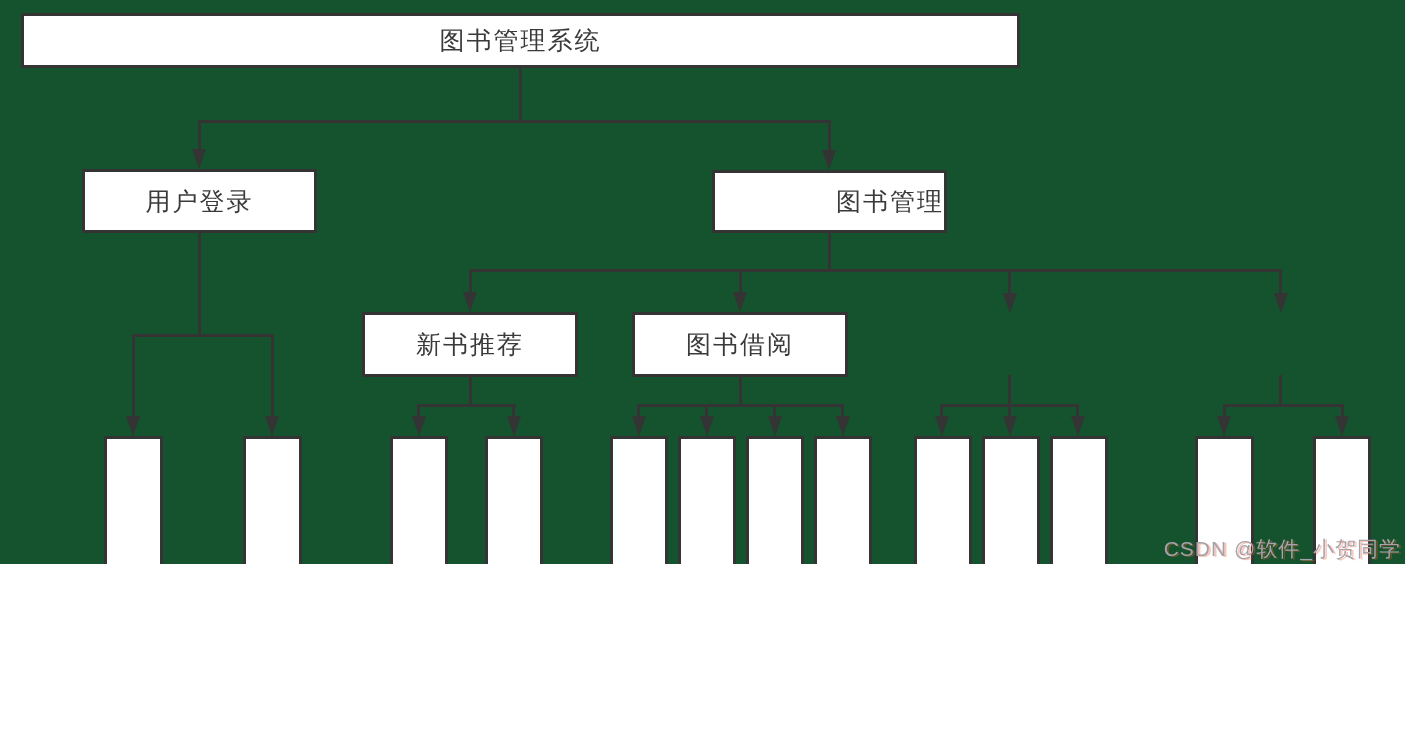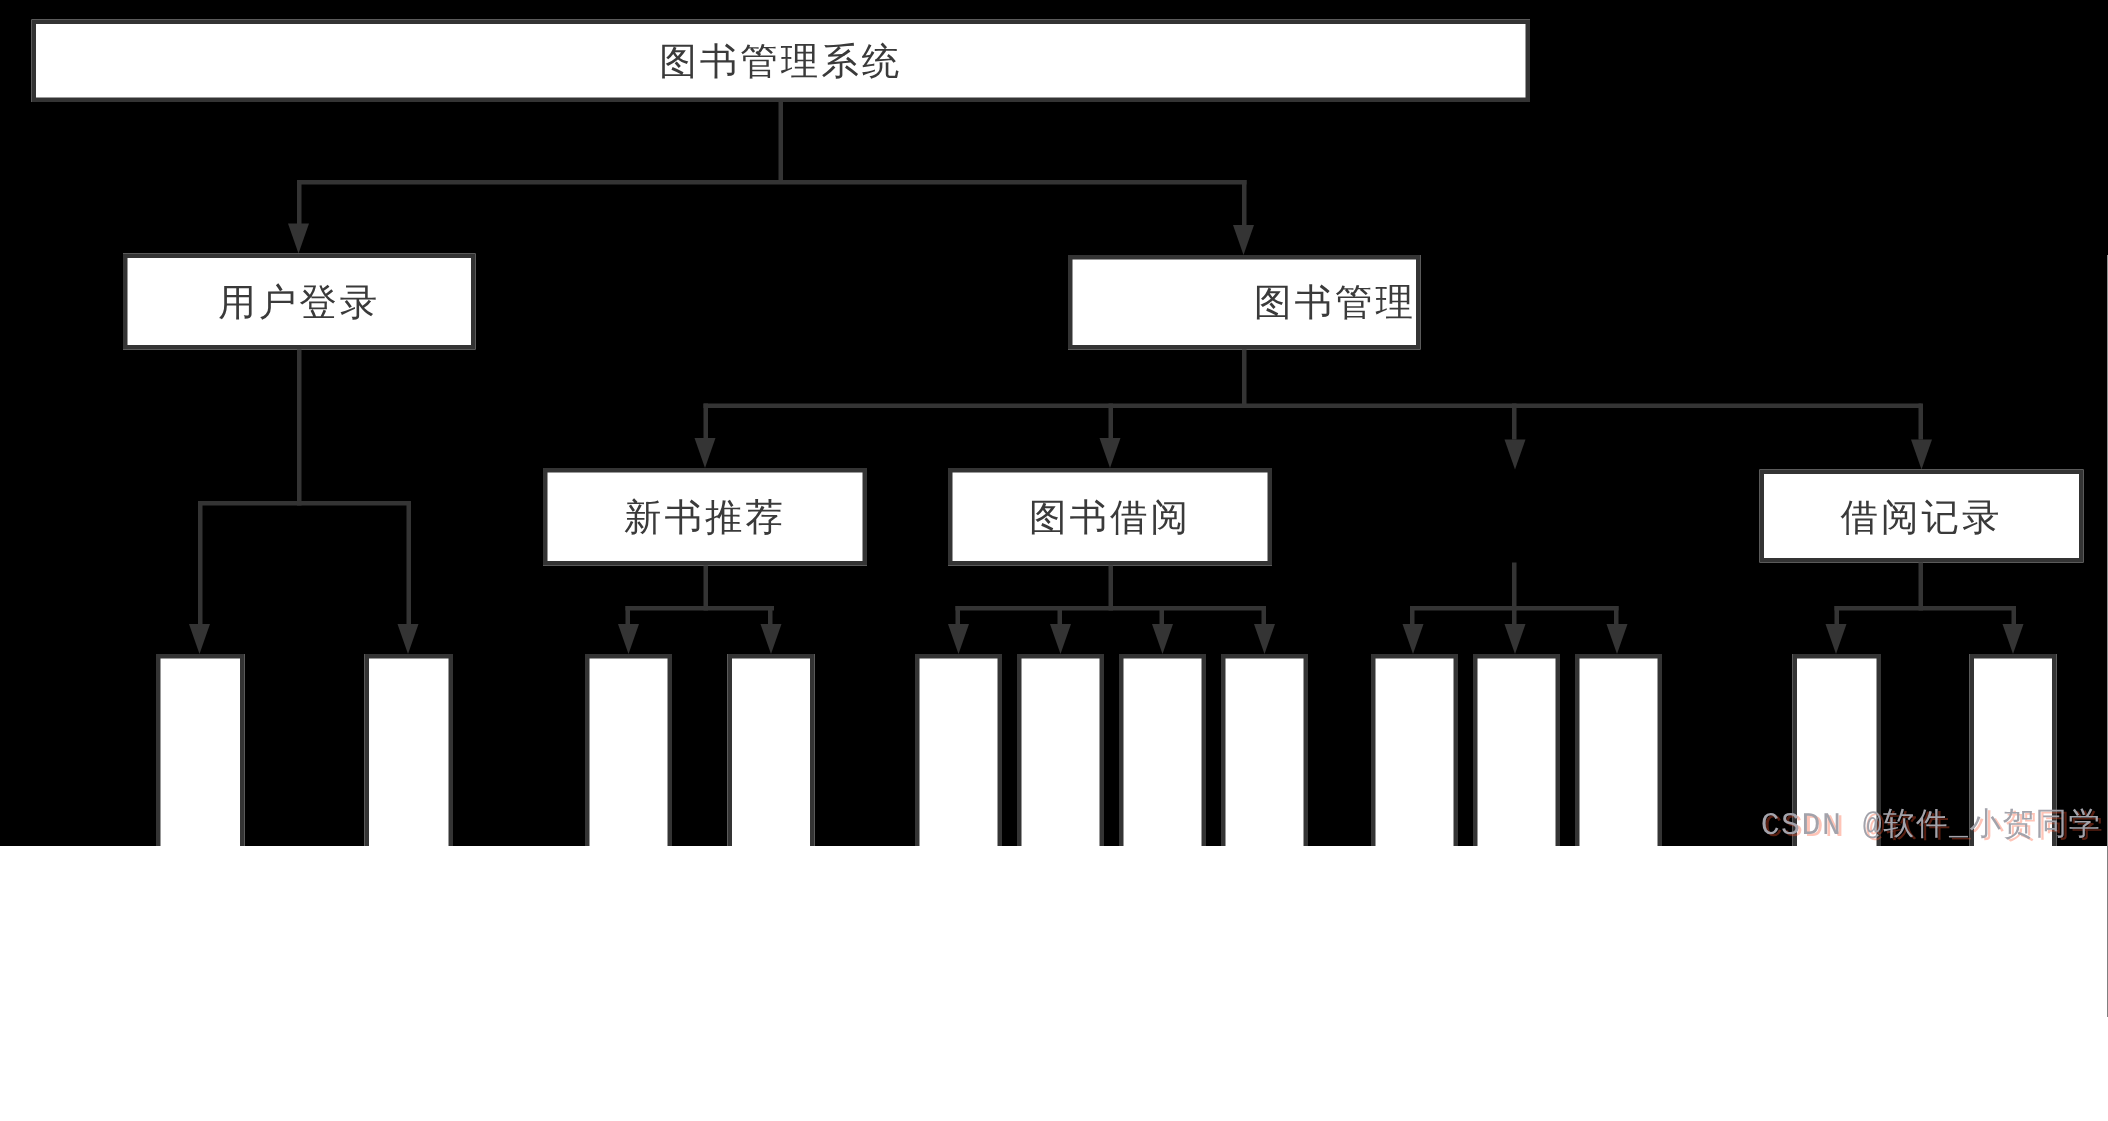--- a/index.html
+++ b/index.html
@@ -1,18 +1,18 @@
 <!DOCTYPE html>
 <html><head>
 <meta charset="utf-8">
 <style>
   html,body{margin:0;padding:0;background:#fff;}
   .canvas{
-    position:relative;width:1405px;height:564px;background:#000000;
-    font-family:Liberation Mono, monospace;color:#3a3a3a;overflow:hidden;
+    position:relative;width:1405px;height:564px;background:#14532d;
+    font-family:Liberation Sans, sans-serif;color:#3a3a3a;overflow:hidden;
   }
   .box{
     position:absolute;box-sizing:border-box;border:3px solid #343434;background:#ffffff;
     display:flex;align-items:center;justify-content:center;
   }
   .lbl{font-size:25px;letter-spacing:2px;color:#3a3a3a;white-space:nowrap;}
   .vbox{
     position:absolute;box-sizing:border-box;border:3px solid #343434;background:#ffffff;
     top:436px;height:300px;display:flex;align-items:center;justify-content:center;
   }
@@ -73,23 +73,20 @@
   <div class="vl" style="left:1008px;top:269px;height:24px;"></div>
   <div class="ar" style="left:1003px;top:293px;"></div>
   <div class="vl" style="left:1279px;top:269px;height:24px;"></div>
   <div class="ar" style="left:1274px;top:293px;"></div>
 
   <div class="box" style="left:632px;top:312px;width:216px;height:65px;">
     <span class="lbl">图书借阅</span>
   </div>
   <div class="box" style="left:362px;top:312px;width:216px;height:65px;">
     <span class="lbl">新书推荐</span>
-  </div>
-  <div class="box" style="left:1173px;top:313px;width:216px;height:62px;">
-    <span class="lbl">借阅记录</span>
   </div>
 
   <div class="vl" style="left:469px;top:377px;height:30px;"></div>
   <div class="hl" style="left:417px;top:404px;width:99px;"></div>
   <div class="vl" style="left:417px;top:404px;height:12px;"></div>
   <div class="ar" style="left:412px;top:416px;"></div>
   <div class="vl" style="left:512px;top:404px;height:12px;"></div>
   <div class="ar" style="left:507px;top:416px;"></div>
 
   <div class="vl" style="left:739px;top:377px;height:30px;"></div>

